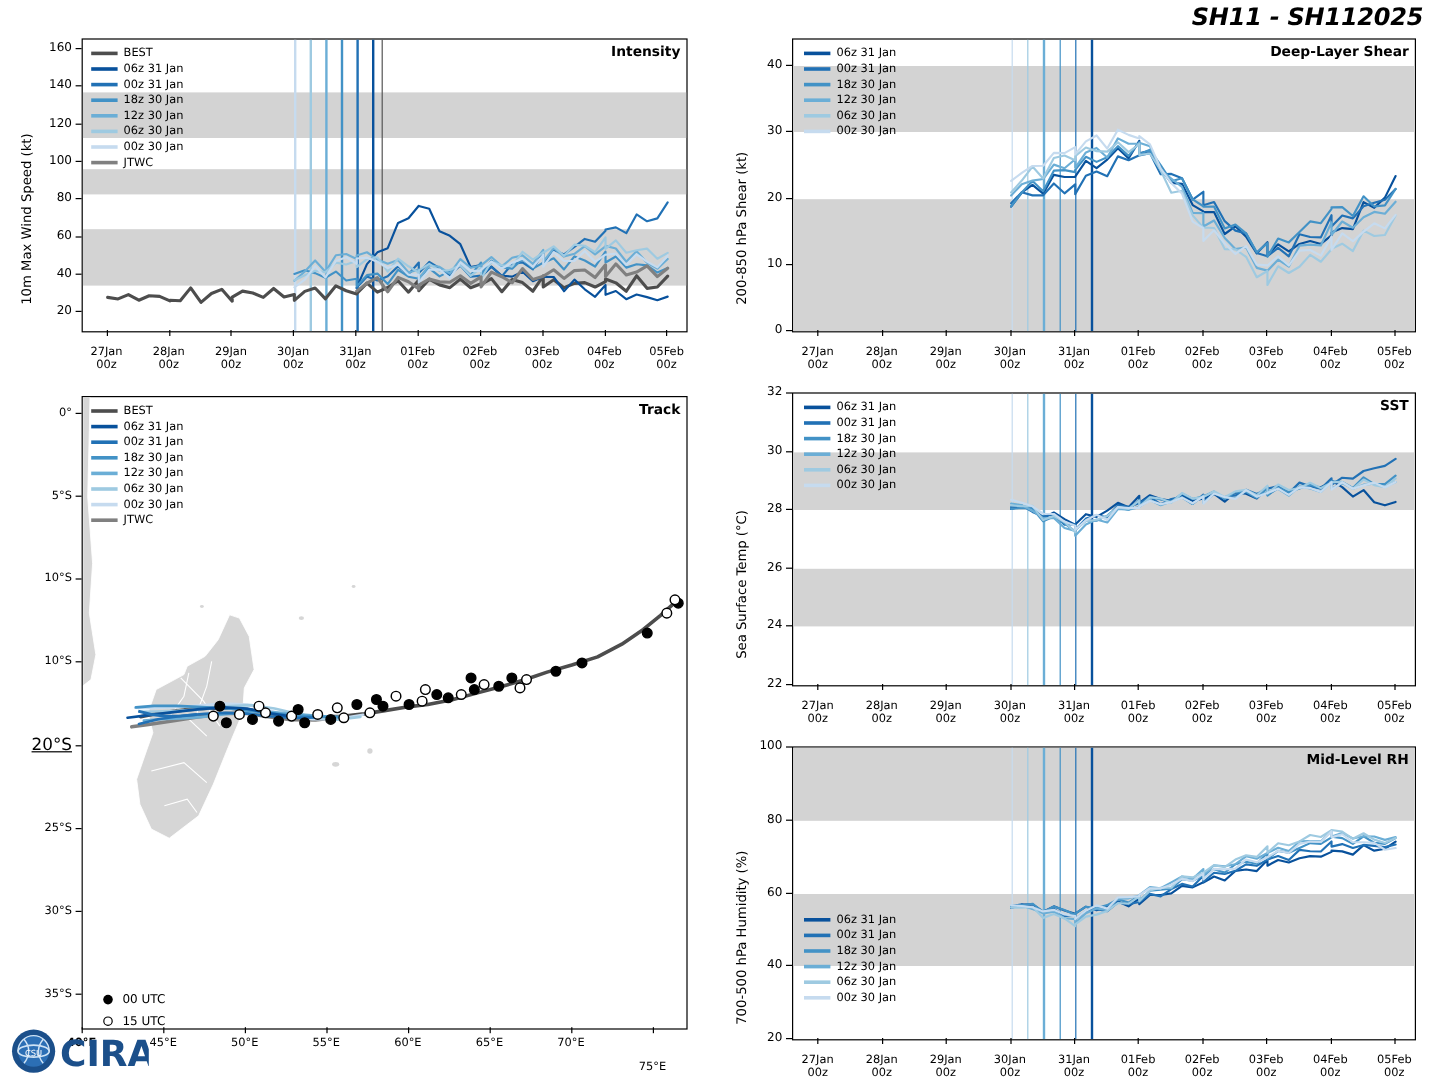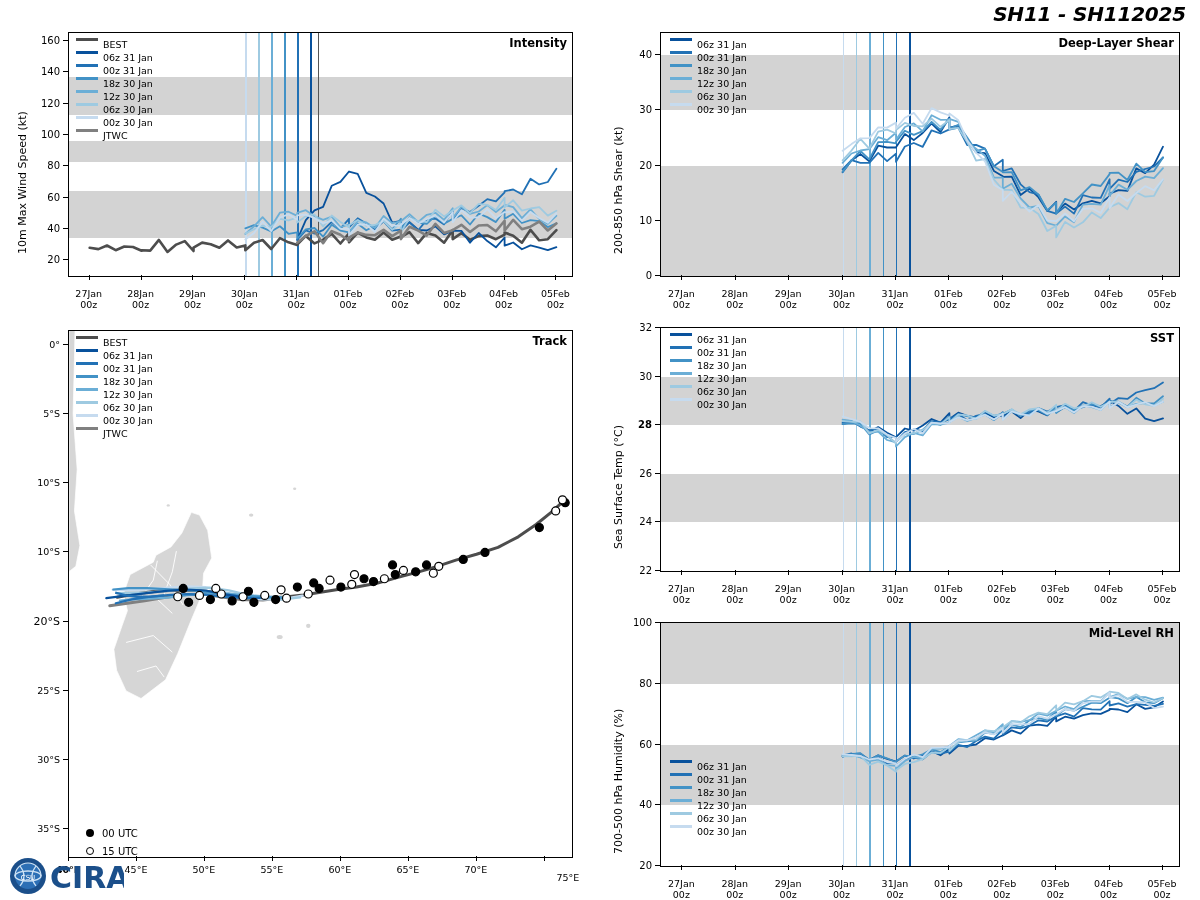--- a/index.html
+++ b/index.html
@@ -57,21 +57,21 @@
   .ylabel {
     position: absolute; transform-origin: 0 0;
     font-size: 11px; color: #000; white-space: nowrap;
   }
 
   
   .legend {
     position: absolute; z-index: 6;
     font-size: 9.5px; color: #000; line-height: 13px;
   }
-  .legend-row { display: flex; height: 13px; }
+  .legend-row { display: flex; align-items: center; height: 13px; }
   .legend-swatch { width: 22px; height: 3px; margin-right: 5px; flex: none; }
 
   
   .tlegend { position: absolute; font-size: 10px; color:#000; z-index:6;margin-top:24px; }
   .tlegend-row { display:flex; align-items:center; height:18px; }
   .dot-filled { width:8px; height:8px; border-radius:50%; background:#000; margin:0 8px 0 4px; }
   .dot-open { width:8px; height:8px; border-radius:50%; background:#fff; border:1.2px solid #000; margin:0 8px 0 4px; }
 
   
   .logo { position:absolute; left: 8px; bottom: 4px; }
@@ -343,31 +343,31 @@
       <div style="position: absolute; font-size: 9.5px; color: rgb(0, 0, 0); transform: translateX(-50%); left: 135.946px; top: 534px;">50°E</div>
       <div style="position: absolute; width: 1px; height: 5px; background: rgb(0, 0, 0); left: 135.946px; top: 526px;"></div>
       <div style="position: absolute; font-size: 9.5px; color: rgb(0, 0, 0); transform: translateX(-50%); left: 203.919px; top: 534px;">55°E</div>
       <div style="position: absolute; width: 1px; height: 5px; background: rgb(0, 0, 0); left: 203.919px; top: 526px;"></div>
       <div style="position: absolute; font-size: 9.5px; color: rgb(0, 0, 0); transform: translateX(-50%); left: 271.892px; top: 534px;">60°E</div>
       <div style="position: absolute; width: 1px; height: 5px; background: rgb(0, 0, 0); left: 271.892px; top: 526px;"></div>
       <div style="position: absolute; font-size: 9.5px; color: rgb(0, 0, 0); transform: translateX(-50%); left: 339.865px; top: 534px;">65°E</div>
       <div style="position: absolute; width: 1px; height: 5px; background: rgb(0, 0, 0); left: 339.865px; top: 526px;"></div>
       <div style="position: absolute; font-size: 9.5px; color: rgb(0, 0, 0); transform: translateX(-50%); left: 407.838px; top: 534px;">70°E</div>
       <div style="position: absolute; width: 1px; height: 5px; background: rgb(0, 0, 0); left: 407.838px; top: 526px;"></div>
-      <div style="position: absolute; font-size: 9.5px; color: rgb(0, 0, 0); transform: translateX(-50%); left: 475.811px; top: 542px; margin-left: 24px;">75°E</div>
+      <div style="position: absolute; font-size: 9.5px; color: rgb(0, 0, 0); transform: translateX(-50%); left: 475.811px; top: 554px;">75°E</div>
       <div style="position: absolute; width: 1px; height: 5px; background: rgb(0, 0, 0); left: 475.811px; top: 526px;"></div>
       <div style="position: absolute; font-size: 9.5px; color: rgb(0, 0, 0); transform: translate(-100%, -50%); left: -8px; top: 13.8421px;">0°</div>
       <div style="position: absolute; width: 5px; height: 1px; background: rgb(0, 0, 0); left: -5px; top: 13.8421px;"></div>
       <div style="position: absolute; font-size: 9.5px; color: rgb(0, 0, 0); transform: translate(-100%, -50%); left: -8px; top: 83.0526px;">5°S</div>
       <div style="position: absolute; width: 5px; height: 1px; background: rgb(0, 0, 0); left: -5px; top: 83.0526px;"></div>
       <div style="position: absolute; font-size: 9.5px; color: rgb(0, 0, 0); transform: translate(-100%, -50%); left: -8px; top: 152.263px;">10°S</div>
       <div style="position: absolute; width: 5px; height: 1px; background: rgb(0, 0, 0); left: -5px; top: 152.263px;"></div>
       <div style="position: absolute; font-size: 9.5px; color: rgb(0, 0, 0); transform: translate(-100%, -50%); left: -8px; top: 221.474px;">10°S</div>
       <div style="position: absolute; width: 5px; height: 1px; background: rgb(0, 0, 0); left: -5px; top: 221.474px;"></div>
-      <div style="position: absolute; font-size: 11px; color: rgb(0, 0, 0); transform: translate(-100%, -50%); left: -8px; top: 290.684px;">20°S</div>
+      <div style="position: absolute; font-size: 14px; color: rgb(0, 0, 0); transform: translate(-100%, -50%); left: -8px; top: 290.684px; text-decoration: underline;">20°S</div>
       <div style="position: absolute; width: 5px; height: 1px; background: rgb(0, 0, 0); left: -5px; top: 290.684px;"></div>
       <div style="position: absolute; font-size: 9.5px; color: rgb(0, 0, 0); transform: translate(-100%, -50%); left: -8px; top: 359.895px;">25°S</div>
       <div style="position: absolute; width: 5px; height: 1px; background: rgb(0, 0, 0); left: -5px; top: 359.895px;"></div>
       <div style="position: absolute; font-size: 9.5px; color: rgb(0, 0, 0); transform: translate(-100%, -50%); left: -8px; top: 429.105px;">30°S</div>
       <div style="position: absolute; width: 5px; height: 1px; background: rgb(0, 0, 0); left: -5px; top: 429.105px;"></div>
       <div style="position: absolute; font-size: 9.5px; color: rgb(0, 0, 0); transform: translate(-100%, -50%); left: -8px; top: 498.316px;">35°S</div>
       <div style="position: absolute; width: 5px; height: 1px; background: rgb(0, 0, 0); left: -5px; top: 498.316px;"></div>
     </div>
 
   <div class="panel" style="left:660px; top:32px; width:520px; height:245px;">
@@ -529,21 +529,21 @@
           <span>00z 30 Jan</span>
         </div>
       </div>
     <div class="ylabel" style="left:-48px; top:222px; transform:rotate(-90deg);">Sea Surface Temp (°C)</div>
   <div class="ytick" style="top: 243px; position: absolute; right: auto; left: -8px; transform: translate(-100%, -50%);">22</div>
       <div class="ytickmark" style="position: absolute; left: -5px; top: 243px; right: auto; width: 5px;"></div>
       <div class="ytick" style="top: 194.4px; position: absolute; right: auto; left: -8px; transform: translate(-100%, -50%);">24</div>
       <div class="ytickmark" style="position: absolute; left: -5px; top: 194.4px; right: auto; width: 5px;"></div>
       <div class="ytick" style="top: 145.8px; position: absolute; right: auto; left: -8px; transform: translate(-100%, -50%);">26</div>
       <div class="ytickmark" style="position: absolute; left: -5px; top: 145.8px; right: auto; width: 5px;"></div>
-      <div class="ytick" style="top: 97.2px; position: absolute; right: auto; left: -8px; transform: translate(-100%, -50%); font-weight: bold;">28</div>
+      <div class="ytick" style="top: 97.2px; position: absolute; right: auto; left: -8px; transform: translate(-100%, -50%);">28</div>
       <div class="ytickmark" style="position: absolute; left: -5px; top: 97.2px; right: auto; width: 5px;"></div>
       <div class="ytick" style="top: 48.6px; position: absolute; right: auto; left: -8px; transform: translate(-100%, -50%);">30</div>
       <div class="ytickmark" style="position: absolute; left: -5px; top: 48.6px; right: auto; width: 5px;"></div>
       <div class="ytick" style="top: 0px; position: absolute; right: auto; left: -8px; transform: translate(-100%, -50%);">32</div>
       <div class="ytickmark" style="position: absolute; left: -5px; top: 0px; right: auto; width: 5px;"></div>
       <div class="xtick" style="left: 21.3608px; top: 251px; position: absolute;">
         <div>27Jan</div>
         <div>00z</div>
       </div>
       <div style="position: absolute; left: 21.3608px; top: 243px; width: 1px; height: 5px; background: rgb(0, 0, 0);"></div>

